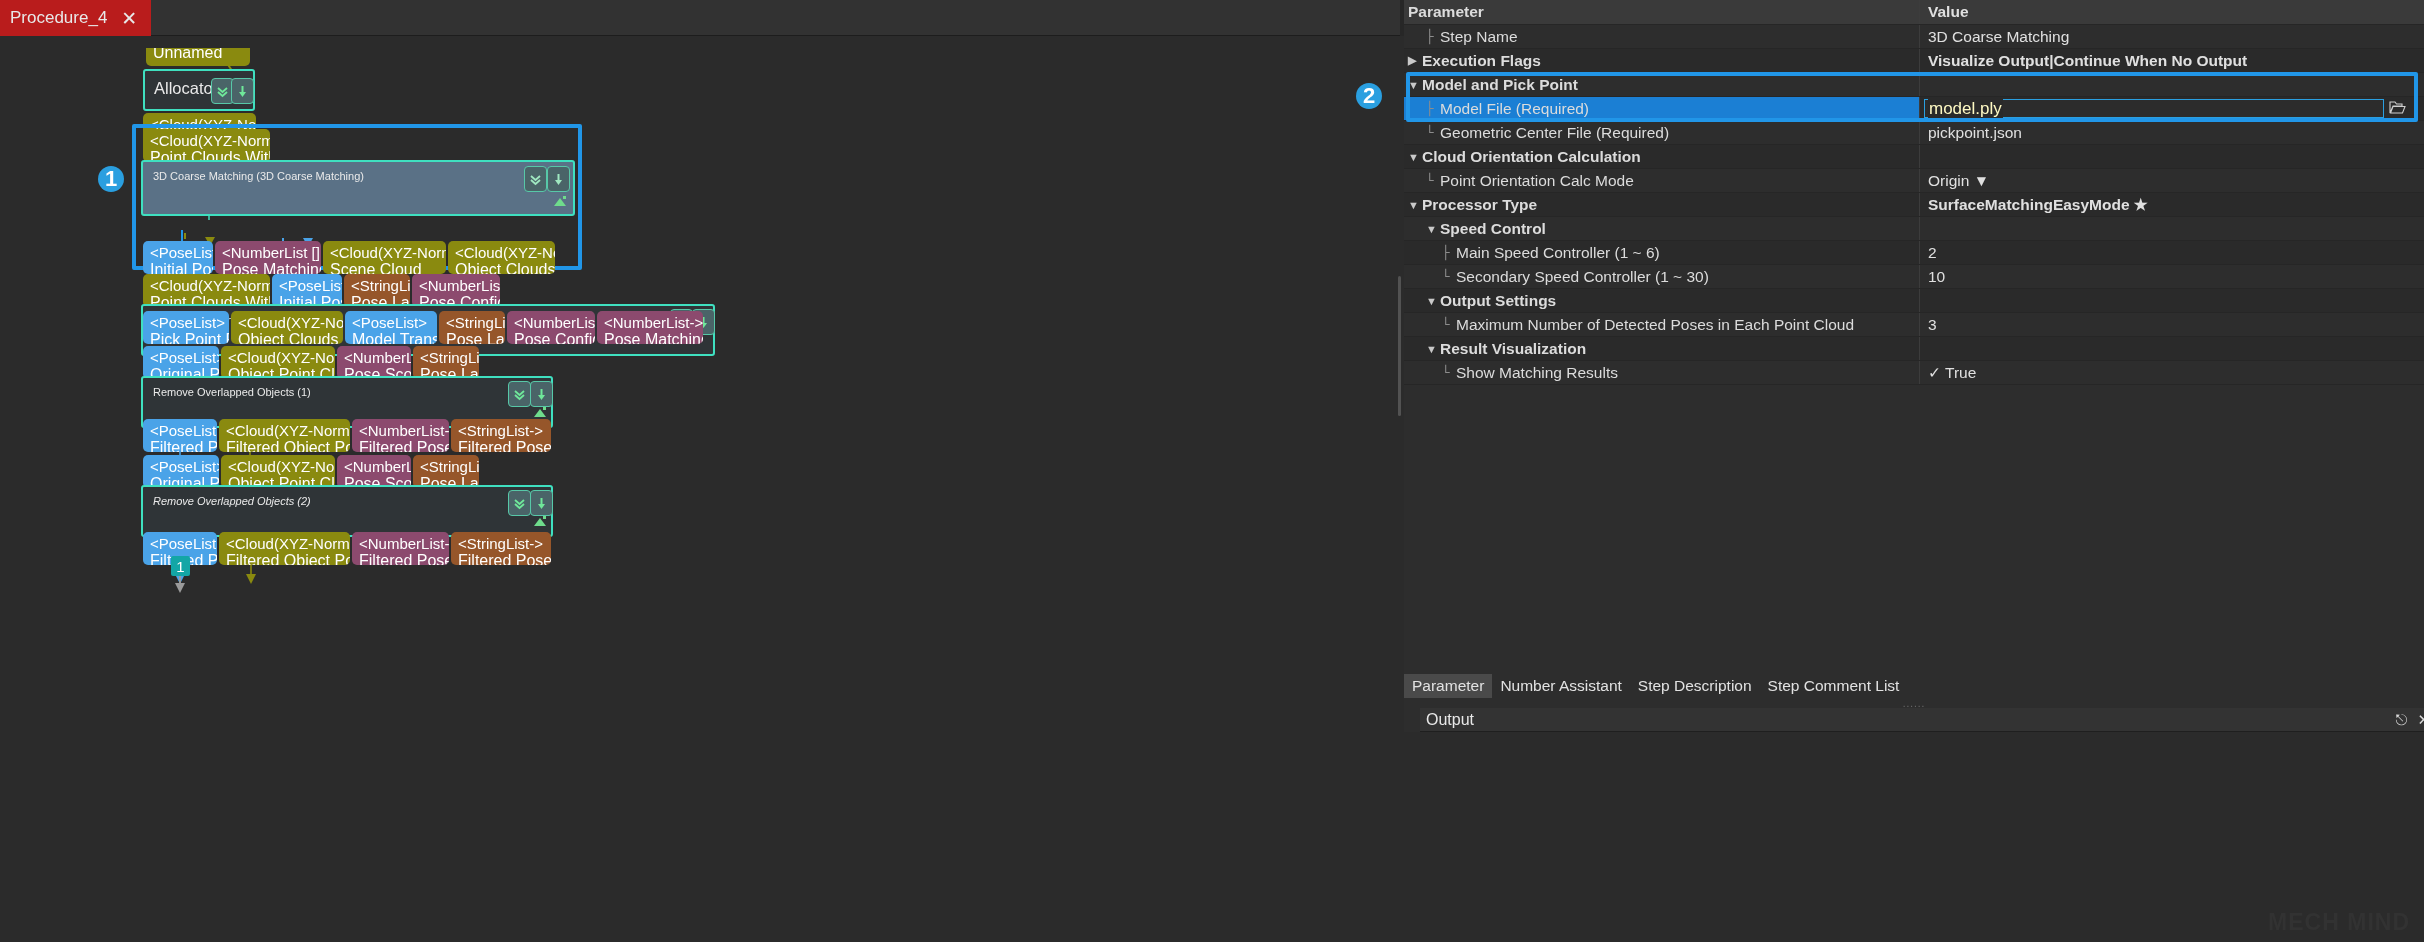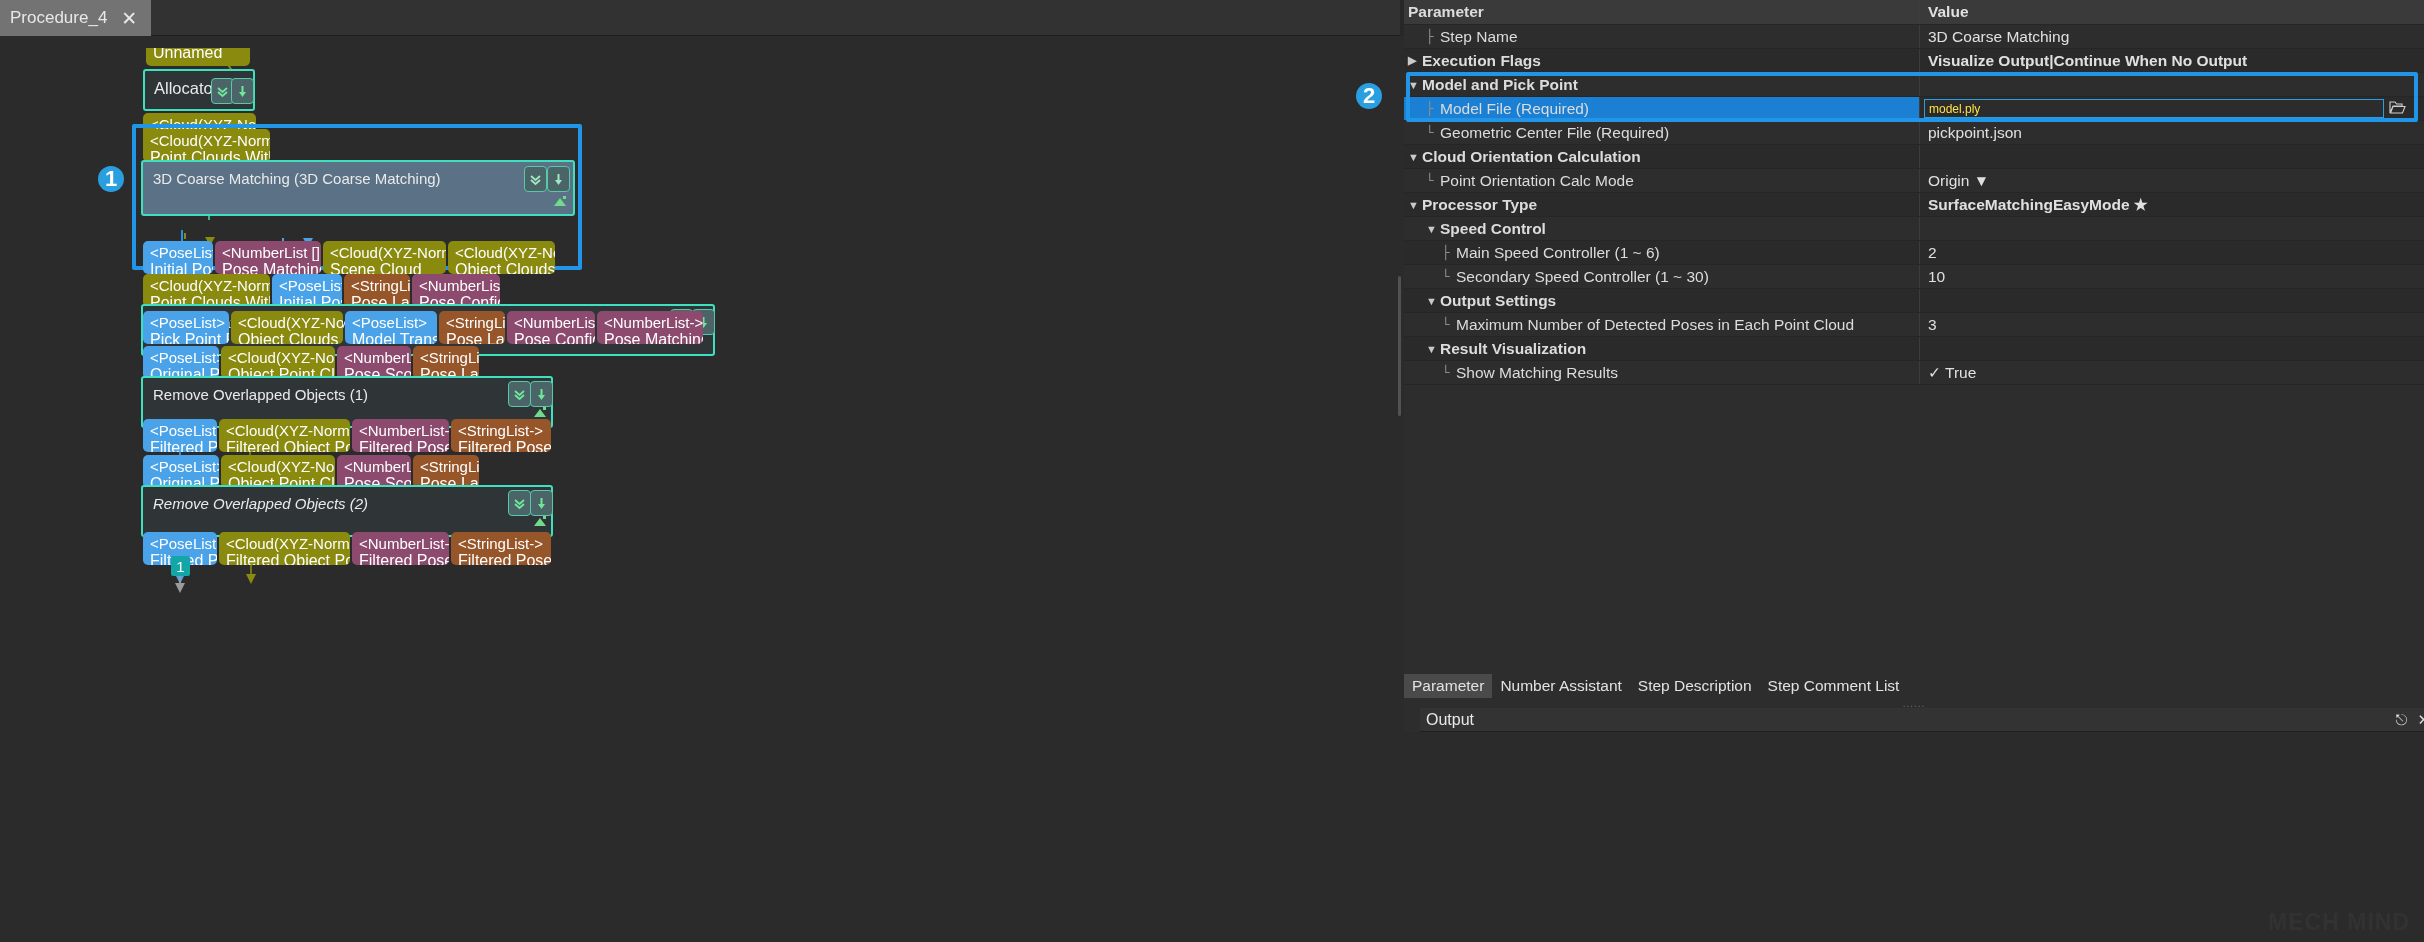--- a/index.html
+++ b/index.html
@@ -18,21 +18,21 @@
     background: #2b2b2b;
   }
   #tabbar {
     position: absolute; left:0; top:0; width: 1400px; height: 36px;
     background: #323232; border-bottom: 1px solid #1d1d1d;
   }
   #proc-tab {
     position: absolute; left: 0; top: 0; height: 36px;
     display: flex; align-items: center; gap: 14px;
     padding: 0 14px 0 10px;
-    background: #737373; color: #e8e8e8; font-size: 17px;
+    background: #b91c1c; color: #e8e8e8; font-size: 17px;
   }
   #proc-tab .x { font-size: 19px; color: #e8e8e8; line-height: 1; cursor: pointer; }
 
   #canvas { position: absolute; left:0; top: 48px; width: 1400px; height: 906px; background:#2b2b2b; overflow:hidden;}
 
   
   .port {
     position: absolute;
     border-radius: 5px;
     padding: 3px 7px 4px 7px;
@@ -52,21 +52,21 @@
   
   .step {
     position: absolute;
     background: #2f3437;
     border: 2px solid #3fe0c0;
     border-radius: 3px;
     color: #eaeaea;
     font-size: 16px;
   }
   .step.selected-blue { background: #5a7186; }
-  .step .title { position: absolute; left: 10px; top: 8px; font-size: 15px; white-space: nowrap; }
+  .step .title { position: absolute; left: 10px; top: 8px; font-size: 11px; white-space: nowrap; }
 
   .btn-pill {
     position: absolute; width: 23px; height: 26px;
     background: #4a6468; border: 1px solid #57c8a8; border-radius: 4px;
     display:flex; align-items:center; justify-content:center;
     cursor: pointer;
   }
   .btn-pill svg { display:block; }
   .tri-mark { position: absolute; width: 14px; height: 12px; }
 
@@ -117,21 +117,21 @@
   .indent1 { padding-left: 22px; }
   .indent2 { padding-left: 38px; }
   .tw { display:inline-block; width: 14px; font-size: 11px; color:#c9c9c9; }
   .treeline { color:#8d8d8d; display:inline-block; width: 14px; font-family:"DejaVu Sans Mono", monospace; font-size: 13px;}
 
   .editbox {
     position:absolute; left: 4px; top: 2px; right: 40px; height: 19px;
     border: 1px solid #2a9fe0; background: #2c2c2c;
     display:flex; align-items:center; padding-left: 3px;
   }
-  .editbox .sel-text { background: #2a2a2a; color: #fde047; font-size: 12px; padding: 0 1px; }
+  .editbox .sel-text { background: #2a2a2a; color: #fef9c3; font-size: 17px; padding: 0 1px; }
   .folder-ico { position:absolute; right: 18px; top: 3px; cursor:pointer; }
   .dots { position:absolute; right: 2px; top: 2px; font-size: 14px; color:#ddd; cursor:pointer; }
 
   
   #bottom-tabs {
     position:absolute; left: 0; top: 672px; width: 1020px; height: 26px;
     display:flex; align-items:flex-end; background:#2d2d2d;
   }
   .btab {
     height: 24px; padding: 0 8px; display:flex; align-items:center;

